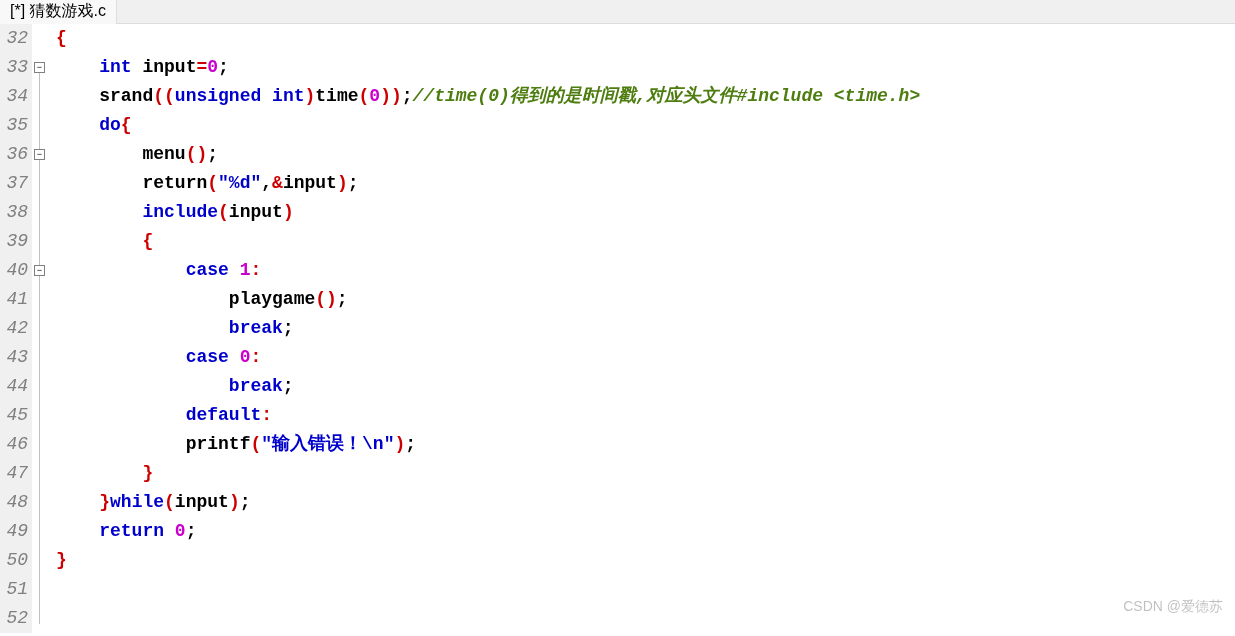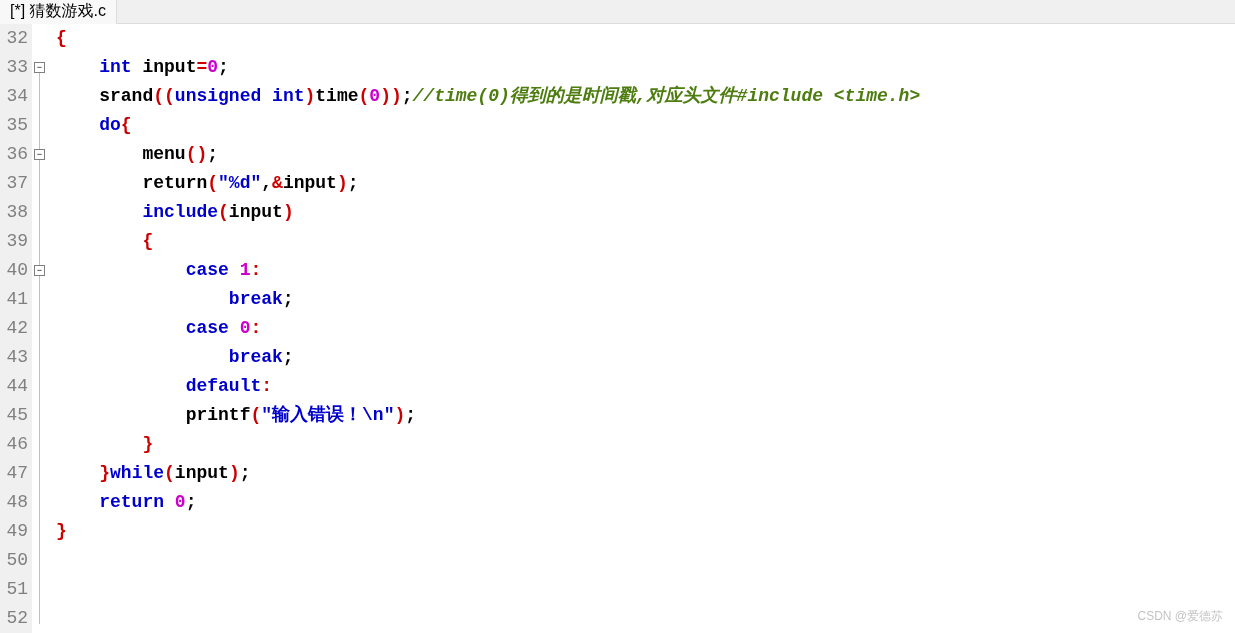--- a/index.html
+++ b/index.html
@@ -1,35 +1,35 @@
 <!DOCTYPE html>
 <html><head>
   <meta charset="utf-8">
   <style>
     * { margin: 0; padding: 0; box-sizing: border-box; }
     body { font-family: Consolas, "Courier New", monospace; font-size: 18px; background: #fff; width: 1235px; height: 636px; overflow: hidden; position: relative; }
     .tab-bar { background: #f0f0f0; border-bottom: 1px solid #ddd; height: 24px; display: flex; align-items: center; }
     .tab { padding: 2px 10px; font-size: 16px; font-family: "Microsoft YaHei", sans-serif; background: #f8f8f8; border-right: 1px solid #ddd; }
     .editor { display: flex; }
     .gutter { background: #f0f0f0; width: 32px; text-align: right; padding-right: 4px; color: #808080; user-select: none; }
-    .gutter div { height: 29px; line-height: 29px; }
+    .gutter div { height: 29px; line-height: 29px; font-style: italic; }
     .fold-col { width: 18px; background: #fff; position: relative; }
     .fold-box { width: 11px; height: 11px; border: 1px solid #808080; position: absolute; left: 2px; background: #fff; display: flex; align-items: center; justify-content: center; font-size: 9px; line-height: 0; color: #000; cursor: pointer; }
     .fold-line { position: absolute; left: 7px; width: 1px; background: #c0c0c0; }
     .code { padding-left: 6px; }
     .code-line { height: 29px; line-height: 29px; white-space: pre; font-weight: bold; }
     .kw { color: #0000cc; }
     .paren { color: #cc0000; }
     .brace { color: #cc0000; }
     .num { color: #cc00cc; }
     .str { color: #0000cc; }
     .cmt { color: #4d7c0f; font-style: italic; }
     .op { color: #cc0000; }
     .id { color: #000; }
-    .watermark { position: absolute; bottom: 11px; right: 12px; color: rgba(0,0,0,0.25); font-size: 12px; font-family: "Microsoft YaHei", sans-serif; }
+    .watermark { position: absolute; bottom: 20px; right: 12px; color: rgba(0,0,0,0.25); font-size: 14px; font-family: "Microsoft YaHei", sans-serif; }
   </style>
 </head>
 <body>
 
 <div class="tab-bar">
   <div class="tab">[*] 猜数游戏.c</div>
 </div>
 
 <div class="editor">
   <div class="gutter">
@@ -64,20 +64,21 @@
   <div class="code">
     <div class="code-line"><span class="brace">{</span></div>
     <div class="code-line">    <span class="kw">int</span><span class="id"> input</span><span class="op">=</span><span class="num">0</span><span class="id">;</span></div>
     <div class="code-line">    <span class="id">srand</span><span class="paren">((</span><span class="kw">unsigned</span><span> </span><span class="kw">int</span><span class="paren">)</span><span class="id">time</span><span class="paren">(</span><span class="num">0</span><span class="paren">))</span><span class="id">;</span><span class="cmt">//time(0)得到的是时间戳,对应头文件#include &lt;time.h&gt;</span></div>
     <div class="code-line">    <span class="kw">do</span><span class="brace">{</span></div>
     <div class="code-line">        <span class="id">menu</span><span class="paren">()</span><span class="id">;</span></div>
     <div class="code-line">        <span class="id">return</span><span class="paren">(</span><span class="str">"%d"</span><span class="id">,</span><span class="op">&amp;</span><span class="id">input</span><span class="paren">)</span><span class="id">;</span></div>
     <div class="code-line">        <span class="kw">include</span><span class="paren">(</span><span class="id">input</span><span class="paren">)</span></div>
     <div class="code-line">        <span class="brace">{</span></div>
     <div class="code-line">            <span class="kw">case</span><span> </span><span class="num">1</span><span class="op">:</span></div>
+    <div class="code-line">                <span class="id">playgame</span><span class="paren">()</span><span class="id">;</span></div>
     <div class="code-line">                <span class="kw">break</span><span class="id">;</span></div>
     <div class="code-line">            <span class="kw">case</span><span> </span><span class="num">0</span><span class="op">:</span></div>
     <div class="code-line">                <span class="kw">break</span><span class="id">;</span></div>
     <div class="code-line">            <span class="kw">default</span><span class="op">:</span></div>
     <div class="code-line">            <span class="id">printf</span><span class="paren">(</span><span class="str">"输入错误！\n"</span><span class="paren">)</span><span class="id">;</span></div>
     <div class="code-line">        <span class="brace">}</span></div>
     <div class="code-line">    <span class="brace">}</span><span class="kw">while</span><span class="paren">(</span><span class="id">input</span><span class="paren">)</span><span class="id">;</span></div>
     <div class="code-line">    <span class="kw">return</span><span> </span><span class="num">0</span><span class="id">;</span></div>
     <div class="code-line"><span class="brace">}</span></div>
   </div>

